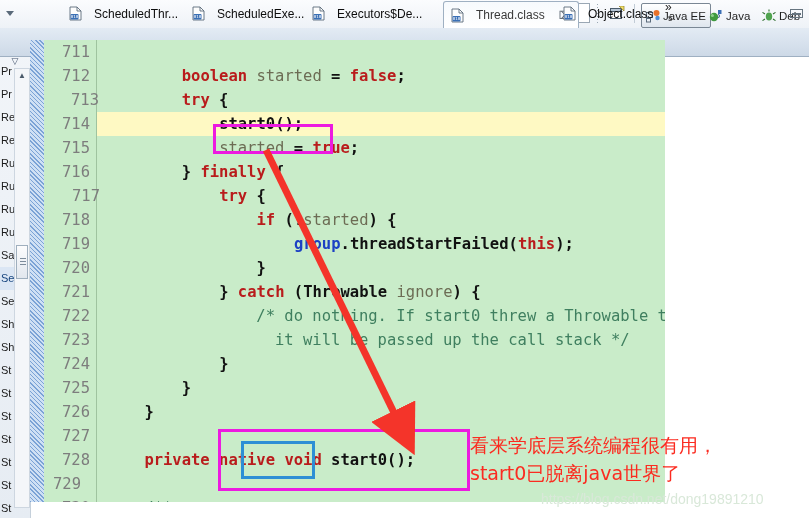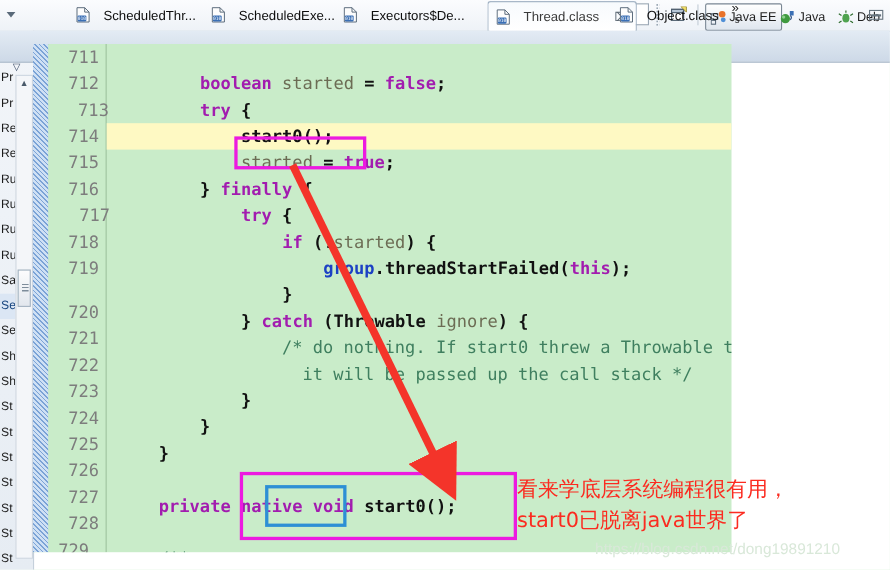--- a/index.html
+++ b/index.html
@@ -141,21 +141,21 @@
   }
   .codearea{
     position:absolute;left:67px;top:0;right:0;height:462px;
   }
   .crow{
     height:24px;line-height:24px;
     font-family:"DejaVu Sans Mono",monospace;font-size:15.5px;
     white-space:pre;padding-left:10px;color:#111;
   }
   .crow.hl{background:#fef9c3;}
-  .kw{color:#a21caf;font-weight:bold;}
+  .kw{color:#b91c1c;font-weight:bold;}
   .id{color:#6c6c54;}
   .plain{color:#111;}
   .field{color:#1c41c4;font-weight:bold;}
   .cmt{color:#3f7f5f;}
   .bold{font-weight:bold;}
 
   
   .box-magenta{
     position:absolute;border:3px solid #ec1ae0;box-sizing:border-box;
   }
@@ -331,21 +331,21 @@
   <div class="gutter-num" id="gutter-host">
       <div class="lnrow" style="position: relative;">711</div>
       <div class="lnrow" style="position: relative;">712</div>
       <div class="lnrow" style="position: relative; margin-left: 27px;">713</div>
       <div class="lnrow" style="position: relative;">714</div>
       <div class="lnrow" style="position: relative;">715</div>
       <div class="lnrow" style="position: relative;">716</div>
       <div class="lnrow" style="position: relative; padding-left: 28px;">717</div>
       <div class="lnrow" style="position: relative;">718</div>
       <div class="lnrow" style="position: relative;">719</div>
-      <div class="lnrow" style="position: relative; margin-top: 16px;">720</div>
+      <div class="lnrow" style="position: relative;">720</div>
       <div class="lnrow" style="position: relative;">721</div>
       <div class="lnrow" style="position: relative;">722</div>
       <div class="lnrow" style="position: relative;">723</div>
       <div class="lnrow" style="position: relative;">724</div>
       <div class="lnrow" style="position: relative;">725</div>
       <div class="lnrow" style="position: relative;">726</div>
       <div class="lnrow" style="position: relative;">727</div>
       <div class="lnrow" style="position: relative;">728</div>
       <div class="lnrow" style="position: relative; text-align: center;">729</div>
       <div class="lnrow" style="position: relative;">730</div>

